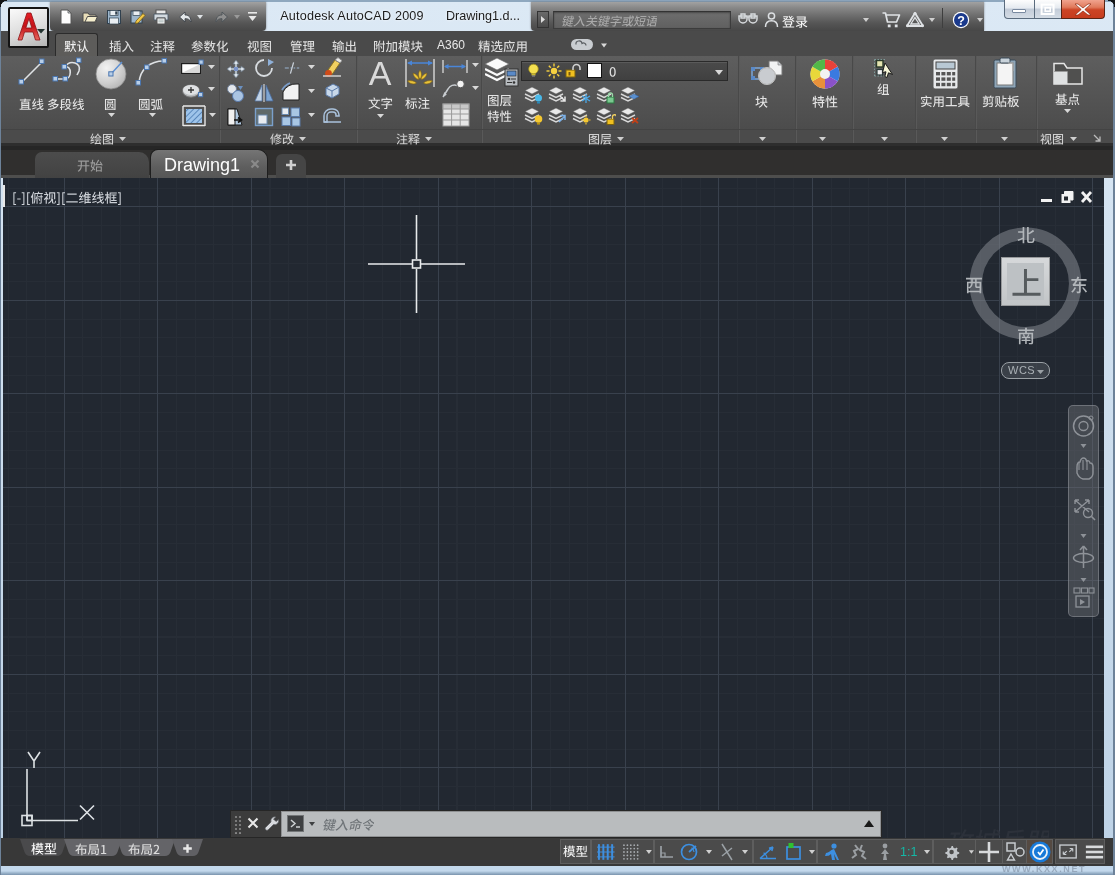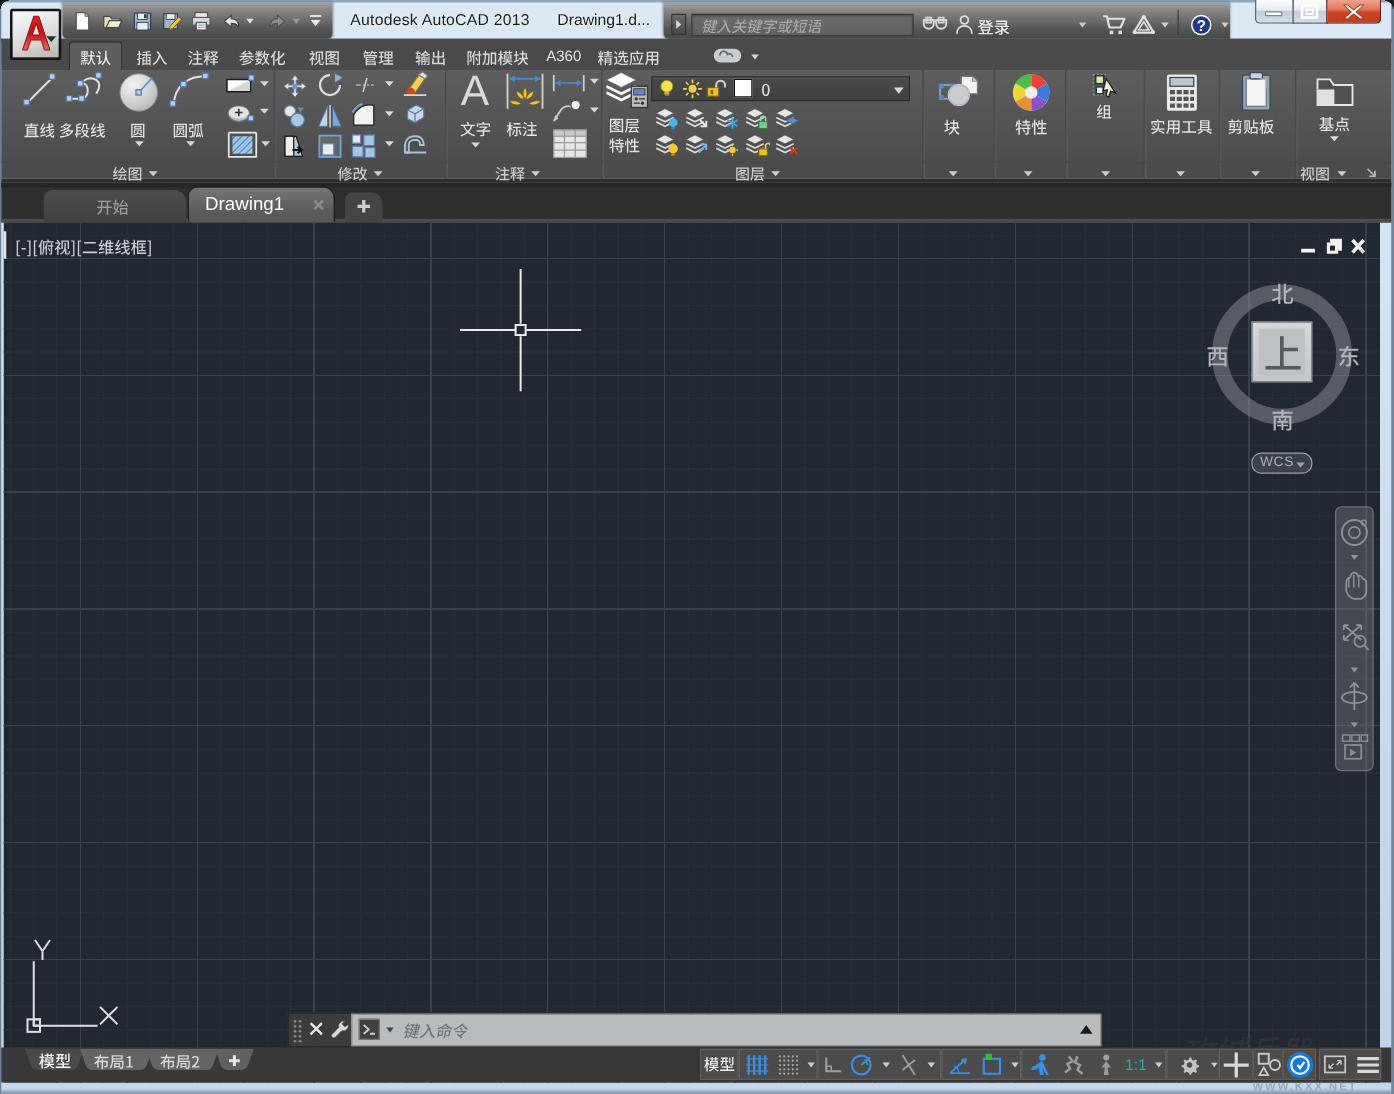--- a/index.html
+++ b/index.html
@@ -91,21 +91,21 @@
       <svg width="8" height="6" viewBox="0 0 8 6">
         <path d="M1 1 h6 l-3 4 z" fill="#9a9a9a"></path>
       </svg>
     </div>
 <div class="ab" style="left:247px;top:11px">
       <svg width="11" height="12" viewBox="0 0 11 12">
         <rect x="1" y="1" width="9" height="1.6" fill="#e8e8e8"></rect>
         <path d="M1.5 5 h8 l-4 5 z" fill="#e8e8e8"></path>
       </svg>
     </div>
-<div class="ab" style="left:277px;top:9px;width:150px;text-align:center;white-space:nowrap;font-size:12.6px;color:#1c1c1c;text-shadow:0 0 3px rgba(255,255,255,.9);letter-spacing:0.2px">Autodesk AutoCAD 2013</div>
+<div class="ab" style="left:277px;top:9px;width:150px;text-align:center;white-space:nowrap;font-size:12.6px;color:#1c1c1c;text-shadow:0 0 3px rgba(255,255,255,.9);letter-spacing:0.2px">Autodesk AutoCAD 2009</div>
 <div class="ab" style="left:440px;top:9px;width:86px;text-align:center;white-space:nowrap;font-size:12.6px;color:#1c1c1c;text-shadow:0 0 3px rgba(255,255,255,.9)">Drawing1.d...</div>
 <div class="ab" style="left:537px;top:11px;width:12px;height:17px;background:linear-gradient(#6a6a6a,#4a4a4a);border:1px solid #333">
       <svg width="10" height="15" viewBox="0 0 10 15">
         <path d="M3 4 l4 3.5 l-4 3.5 z" fill="#ddd"></path>
       </svg>
     </div>
 <div class="ab" style="left:553px;top:11px;width:178px;height:18px;background:linear-gradient(#6e6e6e,#606060);border:1px solid #3c3c3c;border-top-color:#333;box-shadow:inset 0 1px 2px rgba(0,0,0,.35)"></div>
 <div style="position:absolute;left:561px;top:13px;">
       <svg style="display:block" width="96.0" height="16.0" viewBox="0 -12.6 96.0 16.0">
         <path d="M4.05744 -10.152000000000001 4.938000000000001 -9.9Q4.5955200000000005 -9.216000000000001 4.15836 -8.538Q3.7212 -7.86 3.23652 -7.266Q2.75184 -6.672 2.25552 -6.216Q2.2192800000000004 -6.324 2.14692 -6.486000000000001Q2.07456 -6.648000000000001 1.99152 -6.816000000000001Q1.90848 -6.984 1.83624 -7.0920000000000005Q2.46432 -7.656000000000001 3.04452 -8.466000000000001Q3.62472 -9.276 4.05744 -10.152000000000001ZM3.62832 -8.856H5.95632L5.73984 -7.872H3.21984ZM1.66728 0.876 1.6759199999999999 -0.036000000000000004 2.0124 -0.42 4.30272 -1.776Q4.30848 -1.584 4.35036 -1.338Q4.39224 -1.092 4.44456 -0.9480000000000001Q3.61632 -0.456 3.11304 -0.132Q2.60976 0.192 2.3228400000000002 0.378Q2.03592 0.5640000000000001 1.89216 0.672Q1.7484 0.78 1.66728 0.876ZM2.5065600000000003 -6.648000000000001H5.44656L5.2379999999999995 -5.7H2.298ZM1.53192 -4.236H5.02392L4.807440000000001 -3.2520000000000002H1.31544ZM1.66728 0.876Q1.64304 0.768 1.57404 0.618Q1.5050400000000002 0.468 1.42272 0.324Q1.3404 0.18 1.26288 0.096Q1.4625599999999999 -0.048 1.7592 -0.36000000000000004Q2.0558400000000003 -0.672 2.15088 -1.104L3.2728800000000002 -6.204H4.17288L2.874 -0.3Q2.874 -0.3 2.70228 -0.174Q2.53056 -0.048 2.30232 0.14400000000000002Q2.07408 0.336 1.88652 0.534Q1.69896 0.732 1.66728 0.876ZM10.51896 -10.068H11.37096L9.25896 -0.468H8.40696ZM8.30712 -7.596H13.26312L13.080960000000001 -6.768H8.12496ZM7.2194400000000005 -2.652H11.89944L11.714640000000001 -1.812H7.0346400000000004ZM7.9036800000000005 -4.344H12.007679999999999L11.82288 -3.504H7.71888ZM6.29496 -9.468H8.10696L7.8852 -8.46H6.0732ZM7.129440000000001 -5.952H7.2854399999999995L7.4440800000000005 -5.964L7.970879999999999 -5.904Q7.4484 -4.0200000000000005 6.8334 -2.6700000000000004Q6.2184 -1.32 5.4657599999999995 -0.40800000000000003Q4.71312 0.504 3.76776 1.092Q3.71136 0.912 3.6055200000000003 0.684Q3.49968 0.456 3.39936 0.312Q4.20504 -0.132 4.873200000000001 -0.96Q5.54136 -1.788 6.09468 -2.994Q6.648000000000001 -4.2 7.09248 -5.784ZM5.8284 -4.0200000000000005Q5.84184 -2.7720000000000002 6.15156 -1.9980000000000002Q6.46128 -1.224 6.99288 -0.804Q7.5244800000000005 -0.384 8.21748 -0.234Q8.91048 -0.084 9.702480000000001 -0.084Q9.82248 -0.084 10.074480000000001 -0.084Q10.32648 -0.084 10.632480000000001 -0.084Q10.93848 -0.084 11.21448 -0.084Q11.49048 -0.084 11.64912 -0.096Q11.51352 0.084 11.37012 0.354Q11.22672 0.624 11.13648 0.8160000000000001H10.76448H9.44448Q8.520480000000001 0.8160000000000001 7.73808 0.636Q6.95568 0.456 6.3606 -0.03Q5.76552 -0.516 5.4222 -1.4100000000000001Q5.07888 -2.3040000000000003 5.035679999999999 -3.744ZM9.00888 -9.204H12.90888L12.01656 -5.148H8.11656L8.28552 -5.916H11.405520000000001L11.95728 -8.424H8.83728ZM6.03744 -5.952H7.369440000000001L7.1714400000000005 -5.0520000000000005H5.56344ZM5.46528 -4.824Q5.4530400000000006 -4.932 5.39808 -5.064Q5.34312 -5.196 5.289479999999999 -5.334Q5.23584 -5.472 5.18232 -5.556Q5.348879999999999 -5.604 5.60172 -5.8260000000000005Q5.85456 -6.048 6.061920000000001 -6.336Q6.2095199999999995 -6.516 6.53112 -6.996Q6.85272 -7.476 7.22664 -8.112Q7.60056 -8.748 7.91112 -9.396L7.92168 -9.444L8.292 -9.6L8.79552 -9.216000000000001Q8.20992 -8.136000000000001 7.5342 -7.110000000000001Q6.85848 -6.0840000000000005 6.250800000000001 -5.34L6.24816 -5.328Q6.24816 -5.328 6.13428 -5.274Q6.0204 -5.22 5.87124 -5.1419999999999995Q5.72208 -5.064 5.6015999999999995 -4.98Q5.48112 -4.896 5.46528 -4.824Z M17.424 -9.0 18.30192 -9.936Q18.99792 -9.336 19.44276 -8.658000000000001Q19.8876 -7.98 20.18256 -7.248Q20.47752 -6.516 20.7012 -5.76Q20.92488 -5.0040000000000004 21.1572 -4.26Q21.389519999999997 -3.516 21.6984 -2.8200000000000003Q22.00728 -2.124 22.48668 -1.494Q22.966079999999998 -0.864 23.70456 -0.34800000000000003Q23.58888 -0.20400000000000001 23.42472 0.023999999999999994Q23.260559999999998 0.252 23.1144 0.48Q22.96824 0.708 22.90464 0.888Q22.124879999999997 0.396 21.613439999999997 -0.252Q21.102 -0.9 20.769 -1.65Q20.436 -2.4 20.191560000000003 -3.198Q19.94712 -3.996 19.72332 -4.806Q19.49952 -5.6160000000000005 19.20984 -6.372Q18.92016 -7.128 18.497999999999998 -7.8Q18.07584 -8.472 17.424 -9.0ZM19.005119999999998 -7.296 20.19096 -7.0680000000000005Q19.34448 -5.184 18.31716 -3.678Q17.289839999999998 -2.172 16.037039999999998 -1.032Q14.78424 0.108 13.254 0.9Q13.1844 0.78 13.040040000000001 0.618Q12.89568 0.456 12.73464 0.28800000000000003Q12.5736 0.12 12.45336 0.012Q14.708400000000001 -1.02 16.30164 -2.862Q17.89488 -4.704 19.005119999999998 -7.296Z M27.20976 -7.6080000000000005H36.29376L36.056160000000006 -6.5280000000000005H26.97216ZM25.7832 -4.5600000000000005H36.2592L36.0216 -3.48H25.5456ZM31.51464 -4.212Q31.70088 -3.204 32.22936 -2.388Q32.75784 -1.572 33.61044 -1.002Q34.46304 -0.432 35.63304 -0.132Q35.47464 -0.012 35.28972 0.174Q35.1048 0.36 34.92924 0.558Q34.75368 0.756 34.63272 0.924Q33.41856 0.552 32.56572 -0.126Q31.71288 -0.804 31.199399999999997 -1.77Q30.68592 -2.736 30.46056 -3.948ZM34.66824 -10.092 35.76912 -9.696Q35.40216 -9.228 34.998599999999996 -8.73Q34.59504 -8.232 34.203359999999996 -7.788Q33.811679999999996 -7.344 33.47376 -7.008L32.62896 -7.368Q32.9628 -7.74 33.33576 -8.208Q33.70872 -8.676 34.06428 -9.174Q34.41984 -9.672 34.66824 -10.092ZM28.710720000000002 -9.576 29.72568 -10.044Q30.02136 -9.588000000000001 30.24528 -9.024000000000001Q30.4692 -8.46 30.54216 -8.028L29.45136 -7.488Q29.41872 -7.776 29.30724 -8.142Q29.19576 -8.508000000000001 29.044919999999998 -8.886Q28.89408 -9.264 28.710720000000002 -9.576ZM31.025280000000002 -7.224H32.28528L31.79952 -5.016Q31.66752 -4.416 31.413600000000002 -3.7800000000000002Q31.15968 -3.144 30.71244 -2.5020000000000002Q30.2652 -1.86 29.53524 -1.242Q28.80528 -0.624 27.70788 -0.05399999999999999Q26.61048 0.516 25.07688 0.996Q25.03392 0.864 24.941519999999997 0.6839999999999999Q24.84912 0.504 24.73272 0.324Q24.61632 0.14400000000000002 24.49872 0.024Q25.93776 -0.40800000000000003 26.939999999999998 -0.9000000000000001Q27.942239999999998 -1.3920000000000001 28.59708 -1.9140000000000001Q29.25192 -2.436 29.6394 -2.9699999999999998Q30.02688 -3.504 30.23304 -4.032Q30.4392 -4.5600000000000005 30.544800000000002 -5.04Z M40.05744 -10.152000000000001 40.938 -9.9Q40.59552 -9.216000000000001 40.15836 -8.538Q39.7212 -7.86 39.23652 -7.266Q38.75184 -6.672 38.25552 -6.216Q38.21928 -6.324 38.146919999999994 -6.486000000000001Q38.07456 -6.648000000000001 37.991519999999994 -6.816000000000001Q37.90848 -6.984 37.836240000000004 -7.0920000000000005Q38.46432 -7.656000000000001 39.04452 -8.466000000000001Q39.624719999999996 -9.276 40.05744 -10.152000000000001ZM39.62832 -8.856H41.95632L41.73984 -7.872H39.21984ZM37.66728 0.876 37.67592 -0.036000000000000004 38.0124 -0.42 40.30272 -1.776Q40.30848 -1.584 40.35036 -1.338Q40.39224 -1.092 40.44456 -0.9480000000000001Q39.61632 -0.456 39.11304 -0.132Q38.60976 0.192 38.32284 0.378Q38.03592 0.5640000000000001 37.89216 0.672Q37.7484 0.78 37.66728 0.876ZM38.50656 -6.648000000000001H41.44656L41.238 -5.7H38.298ZM37.53192 -4.236H41.023920000000004L40.80744 -3.2520000000000002H37.31544ZM37.66728 0.876Q37.64304 0.768 37.57404 0.618Q37.50504 0.468 37.42272 0.324Q37.3404 0.18 37.26288 0.096Q37.462559999999996 -0.048 37.7592 -0.36000000000000004Q38.05584 -0.672 38.15088 -1.104L39.27288 -6.204H40.17288L38.874 -0.3Q38.874 -0.3 38.70228 -0.174Q38.53056 -0.048 38.30232 0.14400000000000002Q38.07408 0.336 37.886520000000004 0.534Q37.69896 0.732 37.66728 0.876ZM46.51896 -10.068H47.37096L45.25896 -0.468H44.40696ZM44.30712 -7.596H49.26312L49.080960000000005 -6.768H44.12496ZM43.21944 -2.652H47.89944L47.71464 -1.812H43.03464ZM43.90368 -4.344H48.00768L47.82288 -3.504H43.71888ZM42.29496 -9.468H44.10696L43.8852 -8.46H42.0732ZM43.12944 -5.952H43.28544L43.44408 -5.964L43.97088 -5.904Q43.4484 -4.0200000000000005 42.8334 -2.6700000000000004Q42.2184 -1.32 41.46576 -0.40800000000000003Q40.71312 0.504 39.76776 1.092Q39.71136 0.912 39.60552 0.684Q39.49968 0.456 39.39936 0.312Q40.20504 -0.132 40.8732 -0.96Q41.54136 -1.788 42.09468 -2.994Q42.648 -4.2 43.09248 -5.784ZM41.8284 -4.0200000000000005Q41.84184 -2.7720000000000002 42.15156 -1.9980000000000002Q42.46128 -1.224 42.99288 -0.804Q43.52448 -0.384 44.217479999999995 -0.234Q44.91048 -0.084 45.70248 -0.084Q45.82248 -0.084 46.07448 -0.084Q46.326480000000004 -0.084 46.63248 -0.084Q46.93848 -0.084 47.214479999999995 -0.084Q47.49048 -0.084 47.649119999999996 -0.096Q47.51352 0.084 47.37012 0.354Q47.22672 0.624 47.13648 0.8160000000000001H46.76448H45.44448Q44.52048 0.8160000000000001 43.73808 0.636Q42.95568 0.456 42.360600000000005 -0.03Q41.76552 -0.516 41.422200000000004 -1.4100000000000001Q41.07888 -2.3040000000000003 41.03568 -3.744ZM45.00888 -9.204H48.908879999999996L48.01656 -5.148H44.11656L44.28552 -5.916H47.40552L47.95728 -8.424H44.83728ZM42.037440000000004 -5.952H43.36944L43.171440000000004 -5.0520000000000005H41.56344ZM41.46528 -4.824Q41.45304 -4.932 41.39808 -5.064Q41.34312 -5.196 41.28948 -5.334Q41.235839999999996 -5.472 41.18232 -5.556Q41.34888 -5.604 41.60172 -5.8260000000000005Q41.85456 -6.048 42.06192 -6.336Q42.20952 -6.516 42.53112 -6.996Q42.85272 -7.476 43.22664 -8.112Q43.60056 -8.748 43.91112 -9.396L43.92168 -9.444L44.292 -9.6L44.795519999999996 -9.216000000000001Q44.20992 -8.136000000000001 43.5342 -7.110000000000001Q42.85848 -6.0840000000000005 42.2508 -5.34L42.24816 -5.328Q42.24816 -5.328 42.134280000000004 -5.274Q42.0204 -5.22 41.87124 -5.1419999999999995Q41.72208 -5.064 41.6016 -4.98Q41.48112 -4.896 41.46528 -4.824Z M52.27056 -6.648000000000001H57.88656L57.66216 -5.628H52.04616ZM49.60656 -3.648H59.99856L59.771519999999995 -2.616H49.37952ZM54.37296 -4.368H55.53696L54.63936 -0.28800000000000003Q54.53904 0.168 54.345600000000005 0.42000000000000004Q54.15216 0.672 53.75112 0.804Q53.37672 0.924 52.842119999999994 0.954Q52.30752 0.984 51.55152 0.984Q51.54984 0.8280000000000001 51.51672000000001 0.624Q51.4836 0.42 51.42984 0.22799999999999998Q51.37608 0.036000000000000004 51.32376 -0.108Q51.71976 -0.108 52.08912 -0.096Q52.45848 -0.084 52.746480000000005 -0.084Q53.03448 -0.084 53.14248 -0.084Q53.31312 -0.096 53.38368 -0.14400000000000002Q53.45424 -0.192 53.48064 -0.312ZM57.550560000000004 -6.648000000000001H57.85056L58.11576 -6.708L58.72368 -6.144Q58.194 -5.7 57.549 -5.25Q56.903999999999996 -4.8 56.212199999999996 -4.41Q55.5204 -4.0200000000000005 54.83304 -3.732Q54.76608 -3.864 54.62232 -4.056Q54.47856 -4.248 54.37296 -4.368Q54.9324 -4.62 55.52628 -4.974Q56.12016 -5.328 56.64264 -5.712Q57.16512 -6.096 57.50304 -6.432ZM50.87088 -8.904H61.04688L60.48192 -6.336H59.35392L59.69184 -7.872H51.71184L51.37392 -6.336H50.30592ZM55.17672 -9.876 56.31864 -10.212Q56.511359999999996 -9.888 56.6556 -9.48Q56.79984 -9.072000000000001 56.8392 -8.76L55.61208 -8.364Q55.59672 -8.676 55.47444 -9.102Q55.35216 -9.528 55.17672 -9.876Z M68.73624 -10.092H69.91224Q69.61248 -8.784 69.42323999999999 -7.542Q69.234 -6.3 69.14447999999999 -5.184Q69.05496 -4.0680000000000005 69.07968 -3.144Q69.1044 -2.22 69.23124 -1.542Q69.35808 -0.864 69.58224 -0.492Q69.8064 -0.12 70.1424 -0.12Q70.3704 -0.12 70.60392 -0.6360000000000001Q70.83744 -1.1520000000000001 71.14416 -2.328Q71.28192 -2.136 71.51364000000001 -1.9620000000000002Q71.74536 -1.788 71.95488 -1.704Q71.62392 -0.636 71.32056 -0.04799999999999999Q71.0172 0.54 70.65371999999999 0.774Q70.29024 1.008 69.78624 1.008Q69.18624 1.008 68.79527999999999 0.5760000000000001Q68.40432 0.14400000000000002 68.19059999999999 -0.6300000000000001Q67.97688 -1.4040000000000001 67.92588 -2.454Q67.87488 -3.504 67.95612 -4.746Q68.03736 -5.988 68.247 -7.35Q68.45664 -8.712 68.73624 -10.092ZM70.41504 -9.432 71.19888 -10.104000000000001Q71.5272 -9.96 71.859 -9.75Q72.1908 -9.540000000000001 72.47796 -9.318000000000001Q72.76512 -9.096 72.93888 -8.904L72.08856 -8.148Q71.92944 -8.352 71.65692 -8.586Q71.3844 -8.82 71.05524 -9.042Q70.72608 -9.264 70.41504 -9.432ZM71.1804 -6.42 72.21432 -6.156Q70.90368 -3.744 69.18372 -1.9260000000000002Q67.46376000000001 -0.108 65.38896 1.032Q65.32872 0.924 65.20836 0.762Q65.088 0.6 64.96032 0.444Q64.83264 0.28800000000000003 64.72176 0.192Q66.75552 -0.8160000000000001 68.38044 -2.502Q70.00536 -4.188 71.1804 -6.42ZM62.57232 -8.256H73.10831999999999L72.87336 -7.188H62.337360000000004ZM60.89136 -0.888Q61.57512 -0.996 62.4894 -1.17Q63.40368 -1.344 64.42524 -1.542Q65.4468 -1.74 66.45168 -1.944L66.318 -0.9Q65.36112 -0.6960000000000001 64.38024 -0.49200000000000005Q63.39936 -0.28800000000000003 62.49444 -0.10200000000000001Q61.58952 0.084 60.8472 0.24ZM63.57624 -5.292 63.16968 -3.444H65.37768L65.78424 -5.292ZM62.77416 -6.228H67.05816L66.2424 -2.52H61.9584Z M79.46664 -9.612H85.51464L85.29288 -8.604000000000001H79.24488ZM76.93392 -0.336H83.62992L83.40816 0.672H76.71216ZM78.66552 -2.916 79.62096 -3.168Q79.72848 -2.7840000000000003 79.80011999999999 -2.346Q79.87176 -1.9080000000000001 79.90668 -1.4940000000000002Q79.9416 -1.08 79.91832 -0.756L78.8856 -0.48Q78.91152 -0.8160000000000001 78.88391999999999 -1.2360000000000002Q78.85632 -1.6560000000000001 78.804 -2.1Q78.75168 -2.544 78.66552 -2.916ZM82.30344 -3.2520000000000002 83.34264 -3.012Q83.02248 -2.484 82.67112 -1.896Q82.31976 -1.308 81.9756 -0.78Q81.63144 -0.252 81.34296 0.132L80.48112 -0.096Q80.77488 -0.504 81.11232 -1.056Q81.44976 -1.608 81.76248 -2.184Q82.0752 -2.7600000000000002 82.30344 -3.2520000000000002ZM80.1576 -6.48 79.722 -4.5H82.914L83.3496 -6.48ZM79.36344 -7.452H84.61944L83.75880000000001 -3.54H78.50280000000001ZM76.29936000000001 -8.088000000000001H77.30736L76.80576 -5.808Q76.64472 -5.0760000000000005 76.362 -4.2Q76.07928 -3.3240000000000003 75.6306 -2.43Q75.18192 -1.536 74.52912 -0.696Q73.87632 0.14400000000000002 72.96984 0.8280000000000001Q72.9216 0.72 72.81528 0.576Q72.70896 0.432 72.59532 0.294Q72.48168 0.156 72.38688 0.096Q73.2348 -0.54 73.8258 -1.29Q74.4168 -2.04 74.79504 -2.832Q75.17328 -3.624 75.41292 -4.386Q75.65256 -5.148 75.80304 -5.832ZM75.47304 -8.532H78.84504L78.6312 -7.5600000000000005H75.25919999999999ZM73.64808 -5.364H78.26808L78.05160000000001 -4.38H73.4316ZM76.0464 -3.72Q76.128 -3.6 76.2672 -3.3600000000000003Q76.4064 -3.12 76.57308 -2.814Q76.73976 -2.508 76.90176 -2.208Q77.06376 -1.9080000000000001 77.19096 -1.6680000000000001Q77.31816 -1.428 77.37576 -1.308L76.45776000000001 -0.40800000000000003Q76.37184 -0.672 76.221 -1.05Q76.07016 -1.428 75.89328 -1.824Q75.7164 -2.22 75.54696 -2.568Q75.37752 -2.916 75.26904 -3.132ZM75.71352 -10.116 76.65792 -9.936Q76.39032 -9.156 76.04136 -8.388Q75.6924 -7.62 75.31188 -6.954000000000001Q74.93136 -6.288 74.52984000000001 -5.772Q74.46432 -5.856 74.33207999999999 -5.964Q74.19984 -6.072 74.0616 -6.18Q73.92336 -6.288 73.81656 -6.348Q74.37768 -7.0440000000000005 74.85612 -8.046Q75.33456 -9.048 75.71352 -10.116Z M90.38112 -9.696H97.26912L97.05792 -8.736H90.16992ZM88.9632 -5.16H96.6792L96.46272 -4.176H88.74672ZM89.49672 -3.2760000000000002H95.46072L94.5288 0.96H93.4488L94.17216 -2.328H90.32016L89.58888 0.996H88.55688ZM89.39112 -0.396H94.20312L93.99456 0.552H89.18256ZM92.74728 -9.324 93.81551999999999 -9.216000000000001Q93.51984 -8.472 93.14508000000001 -7.614Q92.77032 -6.756 92.40876 -5.958Q92.0472 -5.16 91.77647999999999 -4.5840000000000005H90.64848Q90.8808 -5.04 91.15415999999999 -5.628Q91.42752 -6.216 91.71144000000001 -6.852Q91.99536 -7.488 92.2626 -8.13Q92.52984000000001 -8.772 92.74728 -9.324ZM90.32856 -7.548H95.26056L95.05199999999999 -6.6000000000000005H90.12ZM95.00856 -7.548H95.10456L95.28312 -7.596L96.03792 -7.5360000000000005Q95.84616 -6.828 95.59788 -6.054Q95.3496 -5.28 95.12304 -4.632L94.11888 -4.704Q94.27656 -5.148 94.43544 -5.651999999999999Q94.59432 -6.156 94.7406 -6.63Q94.88688 -7.104 94.98216 -7.428ZM87.1116 -9.18 87.9528 -9.84Q88.21872 -9.576 88.50744 -9.252Q88.79616 -8.928 89.05019999999999 -8.61Q89.30424 -8.292 89.4408 -8.040000000000001L88.52784 -7.272Q88.39392 -7.5360000000000005 88.16184 -7.872Q87.92976 -8.208 87.65232 -8.556000000000001Q87.37488 -8.904 87.1116 -9.18ZM85.89912 -6.396H88.07112000000001L87.8388 -5.34H85.6668ZM86.00424 0.708 86.04336 -0.28800000000000003 86.40648 -0.684 88.90992 -2.136Q88.9104 -1.92 88.935 -1.65Q88.9596 -1.3800000000000001 88.99464 -1.212Q88.11048 -0.684 87.56124 -0.342Q87.012 0.0 86.70576 0.192Q86.39952 0.384 86.24843999999999 0.498Q86.09736 0.612 86.00424 0.708ZM86.00424 0.708Q85.98528 0.5760000000000001 85.9302 0.39Q85.87512 0.20400000000000001 85.80408 0.036000000000000004Q85.73304 -0.132 85.66344 -0.252Q85.8432 -0.36 86.05668 -0.5940000000000001Q86.27016 -0.8280000000000001 86.35464 -1.212L87.49512 -6.396H88.50312L87.16992 -0.336Q87.16992 -0.336 87.00816 -0.228Q86.8464 -0.12 86.61876000000001 0.04200000000000001Q86.39112 0.20400000000000001 86.21484000000001 0.378Q86.03856 0.552 86.00424 0.708Z" fill="#a8a8a8"></path>
@@ -864,21 +864,21 @@
 <div class="ab" style="left:1px;top:146px;width:1112px;height:32px;background:#302f2e"></div>
 <div class="ab" style="left:1px;top:146px;width:1112px;height:4px;background:#262626"></div>
 <div class="ab" style="left:1px;top:175px;width:1112px;height:3px;background:#4e4e4d"></div>
 <div class="ab" style="left:35px;top:152px;width:114px;height:26px;background:linear-gradient(#4c4c4c,#424242);border-radius:7px 10px 0 0;transform:skewX(0deg)"></div>
 <div style="position:absolute;left:77px;top:157px;">
       <svg style="display:block" width="26.0" height="17.3" viewBox="0 -13.7 26.0 17.3">
         <path d="M1.1179999999999999 -10.152999999999999H11.972999999999999V-9.022H1.1179999999999999ZM0.65 -5.499H12.376V-4.367999999999999H0.65ZM8.32 -9.529H9.555V1.0919999999999999H8.32ZM3.718 -9.529H4.914V-5.992999999999999Q4.914 -5.0569999999999995 4.81 -4.0885Q4.7059999999999995 -3.1199999999999997 4.374499999999999 -2.1904999999999997Q4.043 -1.261 3.38 -0.4159999999999999Q2.717 0.429 1.599 1.131Q1.4949999999999999 0.988 1.3325 0.8254999999999999Q1.17 0.6629999999999999 0.988 0.5069999999999999Q0.8059999999999999 0.351 0.65 0.26Q1.69 -0.377 2.301 -1.1244999999999998Q2.912 -1.8719999999999999 3.2175 -2.678Q3.5229999999999997 -3.484 3.6205 -4.329Q3.718 -5.1739999999999995 3.718 -6.005999999999999Z M19.682 -0.52H24.232V0.52H19.682ZM18.954 -4.264H24.817V1.053H23.686V-3.211H20.02V1.079H18.954ZM22.542 -8.632 23.478 -9.087Q23.933 -8.528 24.3555 -7.8715Q24.778 -7.215 25.128999999999998 -6.577999999999999Q25.479999999999997 -5.941 25.674999999999997 -5.434L24.648 -4.901Q24.479 -5.4079999999999995 24.141 -6.0645Q23.802999999999997 -6.721 23.387 -7.397Q22.971 -8.073 22.542 -8.632ZM18.59 -5.2Q18.564 -5.317 18.499000000000002 -5.525Q18.434 -5.733 18.3495 -5.954Q18.265 -6.175 18.2 -6.318Q18.395 -6.37 18.5965 -6.5845Q18.798000000000002 -6.7989999999999995 19.032 -7.1499999999999995Q19.162 -7.319 19.396 -7.702500000000001Q19.63 -8.086 19.915999999999997 -8.6125Q20.201999999999998 -9.139 20.488 -9.75Q20.774 -10.360999999999999 21.008 -10.972L22.23 -10.634Q21.84 -9.75 21.365499999999997 -8.8855Q20.891 -8.020999999999999 20.397 -7.247499999999999Q19.903 -6.473999999999999 19.409 -5.85V-5.824Q19.409 -5.824 19.2855 -5.765499999999999Q19.162 -5.707 18.999499999999998 -5.6095Q18.837 -5.512 18.7135 -5.4014999999999995Q18.59 -5.2909999999999995 18.59 -5.2ZM18.59 -5.2 18.564 -6.136 19.24 -6.539 24.661 -6.89Q24.7 -6.643 24.7715 -6.343999999999999Q24.843 -6.045 24.895 -5.8629999999999995Q23.335 -5.733 22.269 -5.6419999999999995Q21.203 -5.551 20.5335 -5.4925Q19.864 -5.434 19.487000000000002 -5.3885000000000005Q19.11 -5.343 18.915 -5.297499999999999Q18.72 -5.252 18.59 -5.2ZM13.767 -3.848Q13.975 -4.511 14.183 -5.3755Q14.391 -6.239999999999999 14.586 -7.195499999999999Q14.781 -8.151 14.9305 -9.1Q15.08 -10.049 15.158 -10.907L16.276 -10.828999999999999Q16.172 -9.945 15.996500000000001 -8.957Q15.821 -7.968999999999999 15.619499999999999 -6.981Q15.418 -5.992999999999999 15.197 -5.096Q14.975999999999999 -4.199 14.768 -3.484ZM13.533 -8.333H17.29V-7.228H13.533ZM16.991 -8.333H17.198999999999998L17.394 -8.359L18.07 -8.254999999999999Q17.914 -5.72 17.4525 -3.913Q16.991 -2.106 16.172 -0.8969999999999999Q15.353 0.312 14.17 1.066Q14.066 0.858 13.858 0.572Q13.65 0.286 13.468 0.13Q14.521 -0.442 15.255500000000001 -1.5535Q15.99 -2.665 16.432 -4.303Q16.874 -5.941 16.991 -8.099ZM13.767 -3.848 14.404 -4.68Q14.937 -4.303 15.502500000000001 -3.8609999999999998Q16.068 -3.419 16.6075 -2.951Q17.147 -2.483 17.5955 -2.028Q18.044 -1.573 18.317 -1.17L17.615000000000002 -0.208Q17.329 -0.611 16.8935 -1.0855Q16.458 -1.5599999999999998 15.9315 -2.0475Q15.405 -2.5349999999999997 14.8525 -2.9964999999999997Q14.3 -3.4579999999999997 13.767 -3.848Z" fill="#9b9b9b"></path>
       </svg>
     </div>
 <div class="ab" style="left:150px;top:149px;width:118px;height:29px;background:linear-gradient(#757575,#5e5e5e 60%,#565656);border-radius:8px 10px 0 0;border:1px solid #1e1e1e;border-bottom:none"></div>
-<div class="ab" style="left:164px;top:155px;font-size:15px;color:#fdfdfd">Drawing1</div>
+<div class="ab" style="left:164px;top:155px;font-size:18px;color:#fdfdfd">Drawing1</div>
 <div class="ab" style="left:249px;top:158px">
       <svg width="12" height="12" viewBox="0 0 12 12">
         <path d="M2.5 2.5 L9.5 9.5 M9.5 2.5 L2.5 9.5" stroke="#8a8a8a" stroke-width="2.2"></path>
       </svg>
     </div>
 <div class="ab" style="left:276px;top:154px;width:30px;height:24px;background:#454545;border-radius:6px 9px 0 0"></div>
 <div class="ab" style="left:284px;top:158px">
       <svg width="14" height="14" viewBox="0 0 14 14">
         <path d="M7 2 V12 M2 7 H12" stroke="#cfcfcf" stroke-width="2.6"></path>
       </svg>

